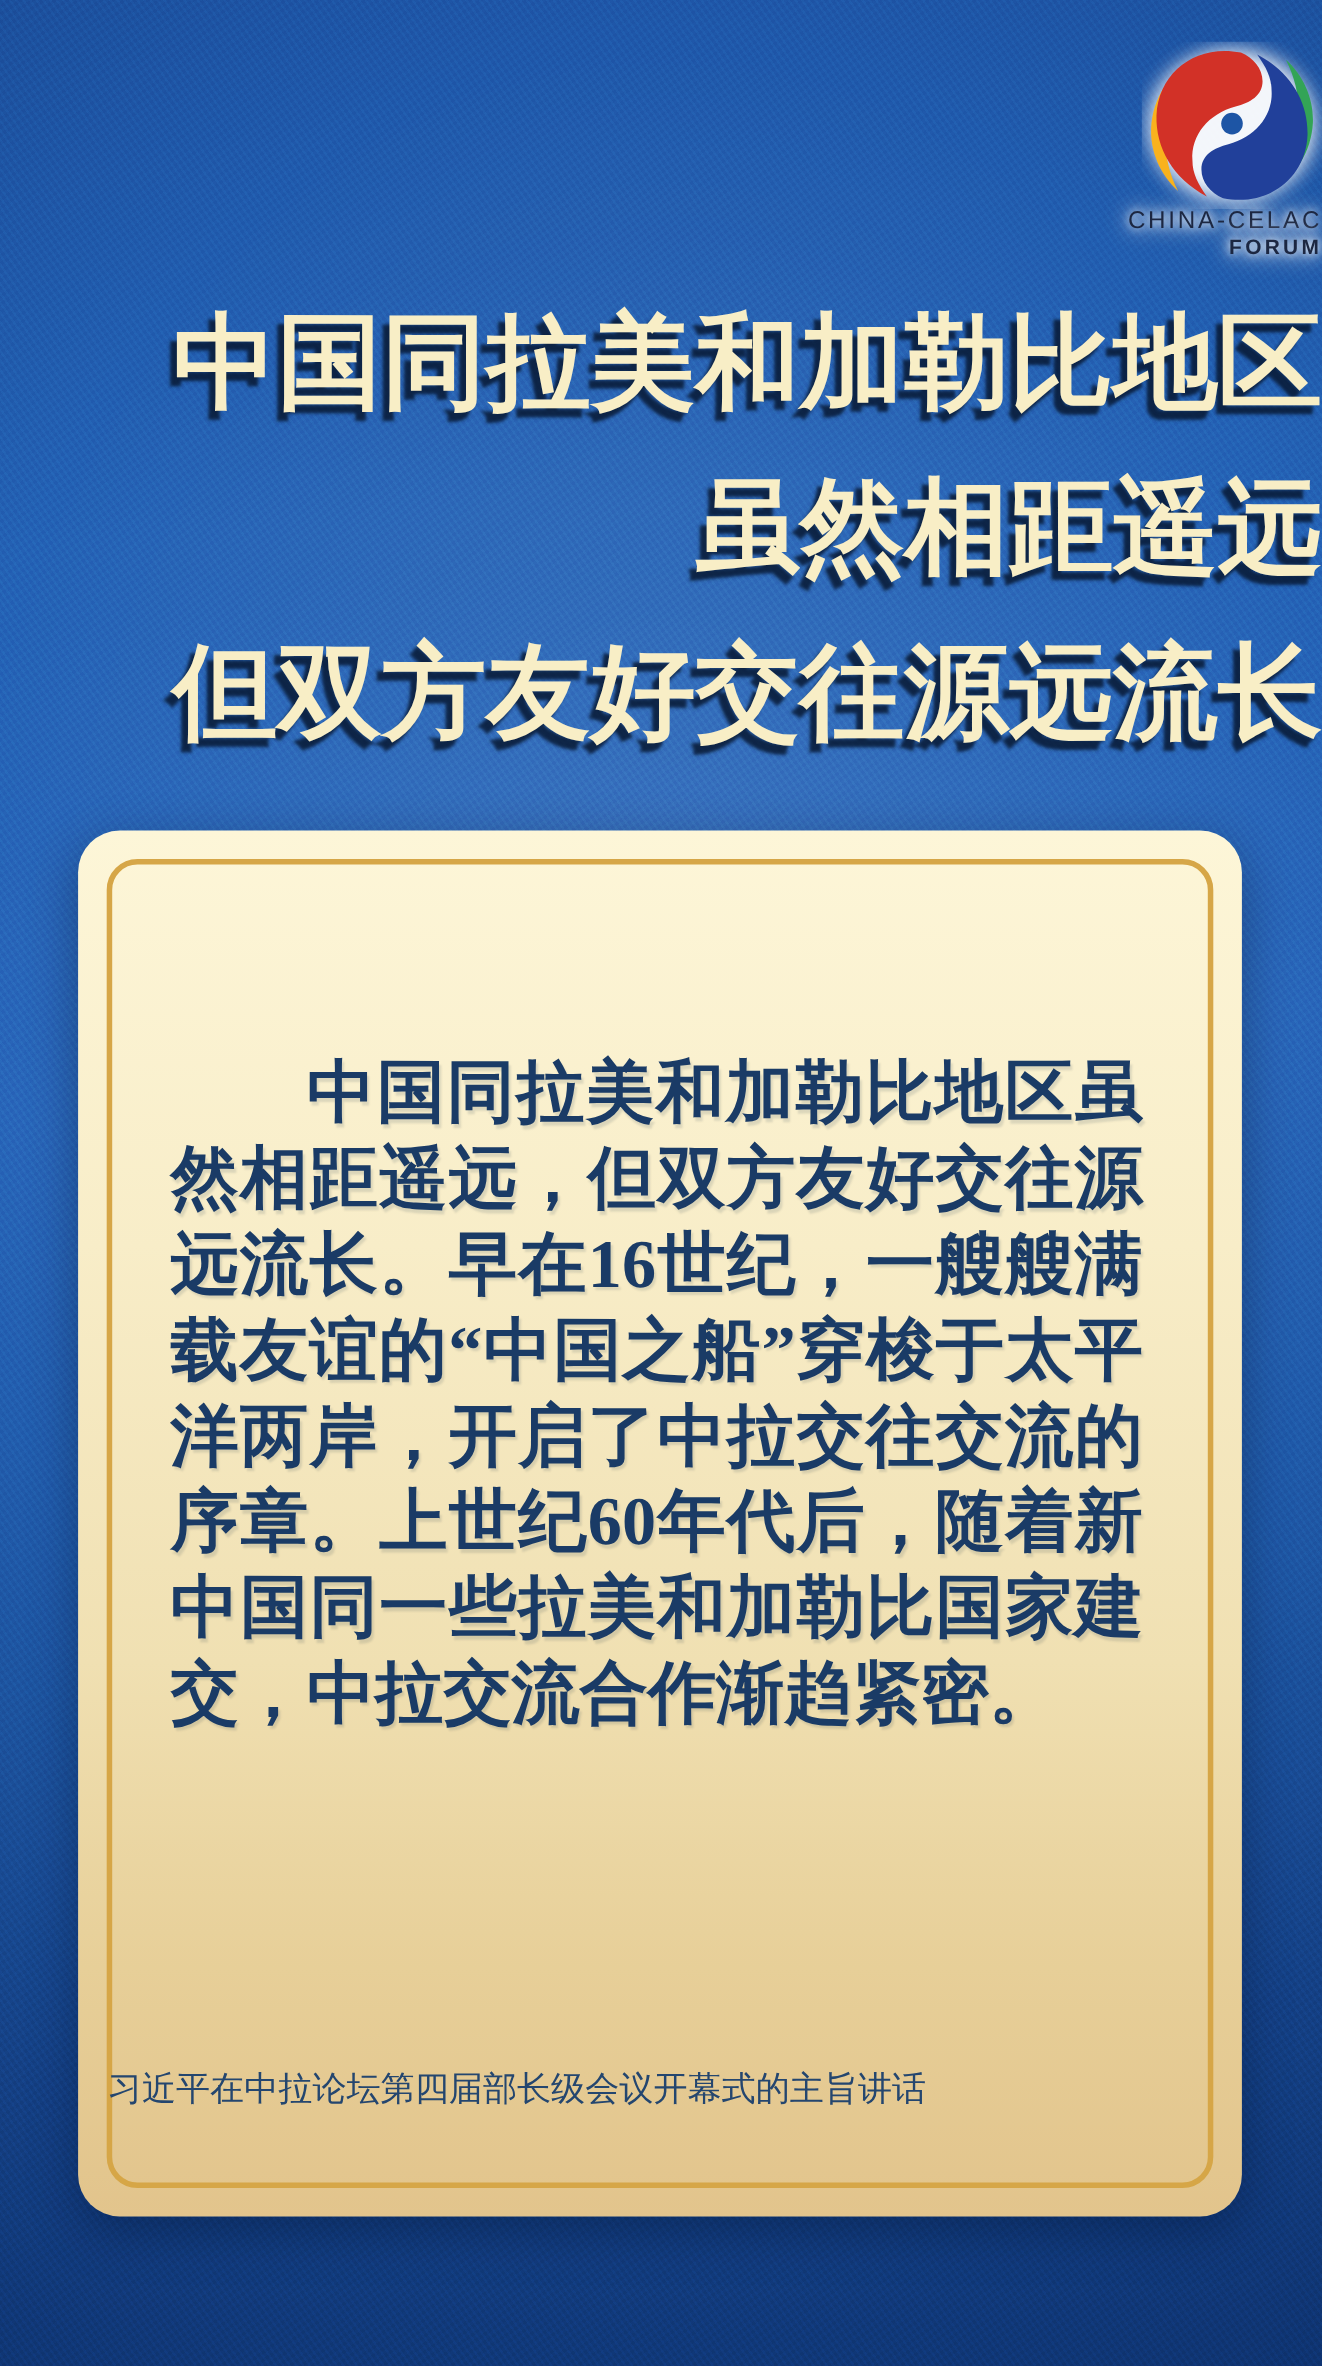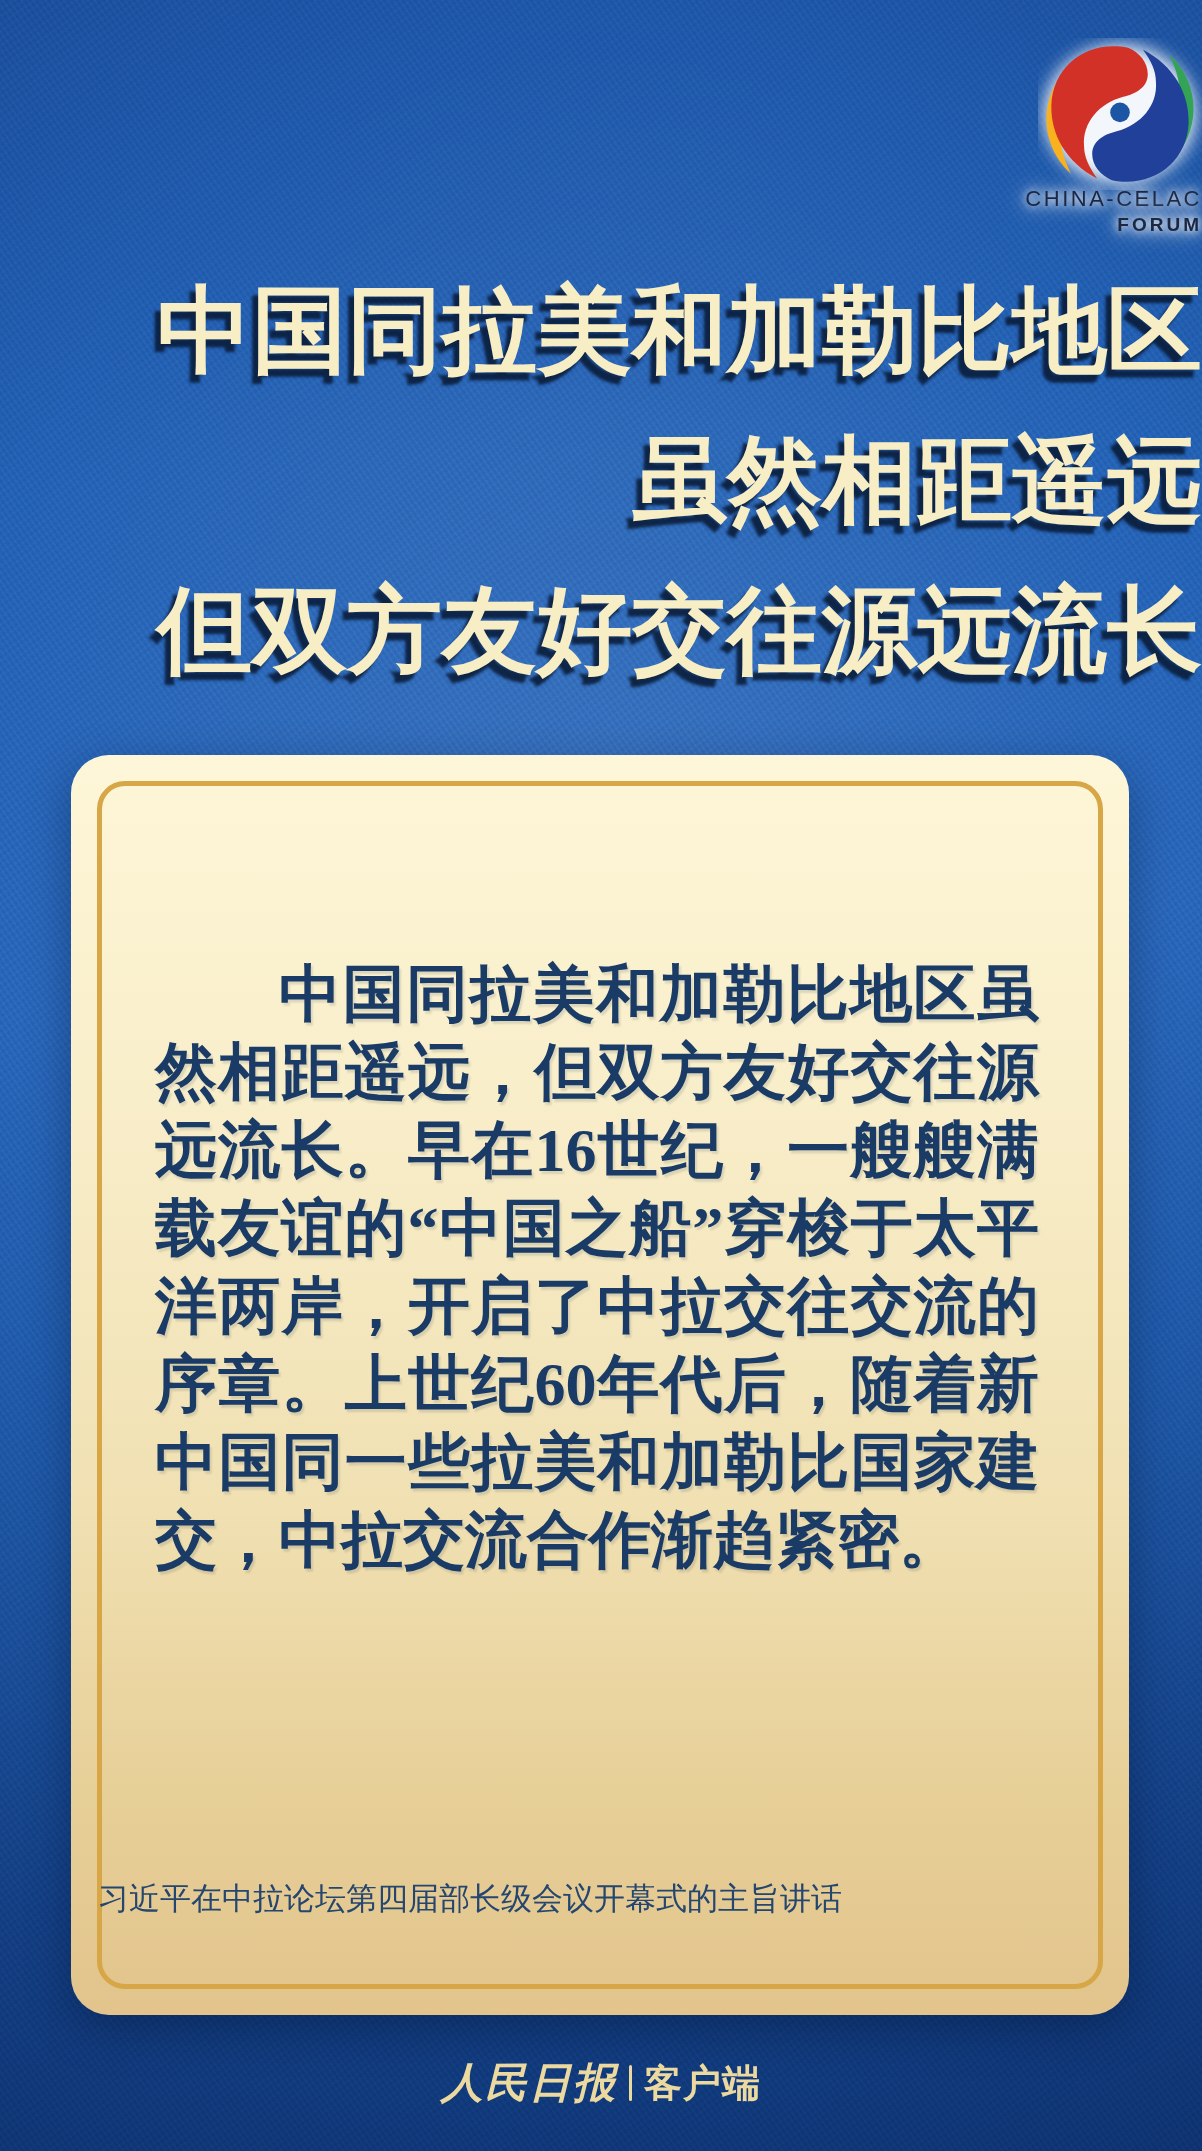--- a/index.html
+++ b/index.html
@@ -116,19 +116,14 @@
     <div>虽然相距遥远</div>
     <div>但双方友好交往源远流长</div>
   </div>
 
   <div class="card">
     <div class="card-frame"></div>
     <div class="quote-body">中国同拉美和加勒比地区虽然相距遥远，但双方友好交往源远流长。早在16世纪，一艘艘满载友谊的“中国之船”穿梭于太平洋两岸，开启了中拉交往交流的序章。上世纪60年代后，随着新中国同一些拉美和加勒比国家建交，中拉交流合作渐趋紧密。</div>
     <div class="quote-source">习近平在中拉论坛第四届部长级会议开幕式的主旨讲话</div>
   </div>
 
-  <div class="footer">
-    <span class="brand">人民日报</span>
-    <span class="footer-divider"></span>
-    <span class="client">客户端</span>
-  </div>
 
 </div>
 
 </body></html>

